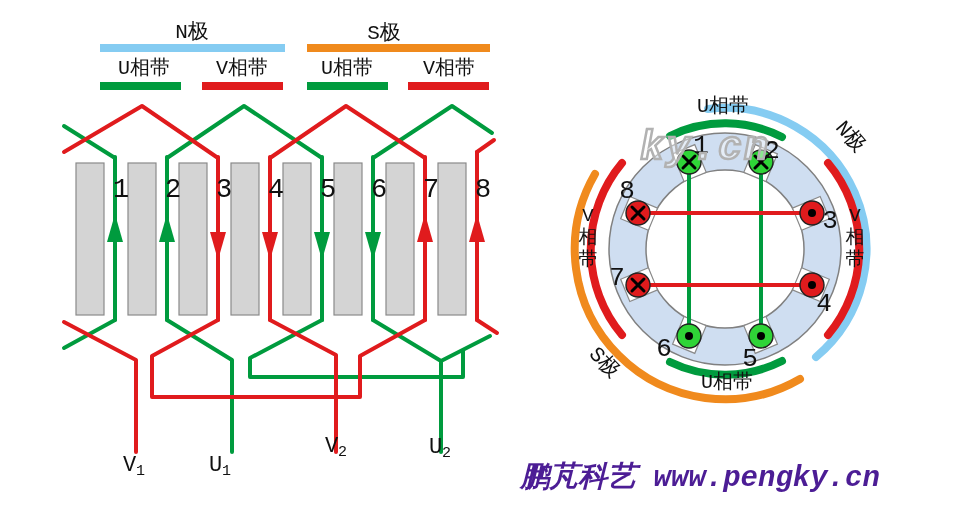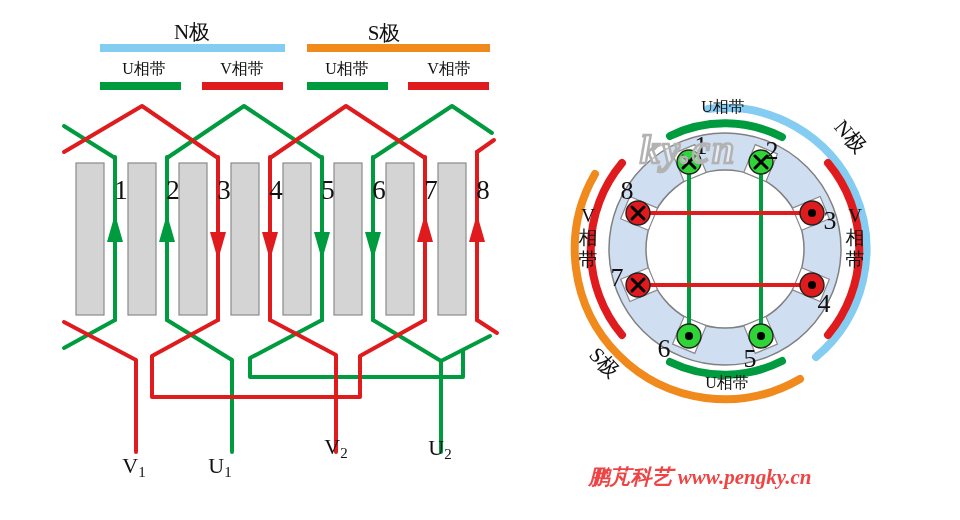--- a/index.html
+++ b/index.html
@@ -1,35 +1,35 @@
 <!DOCTYPE html>
 <html><head>
 <meta charset="utf-8">
 <style>
   html,body{margin:0;padding:0;background:#ffffff;}
   #stage{position:relative;width:959px;height:520px;background:#ffffff;overflow:hidden;
-         font-family:Liberation Serif, serif;}
+         font-family:Liberation Mono, monospace;}
   #draw{position:absolute;left:0;top:0;}
   .lbl{position:absolute;transform:translate(-50%,-50%);color:#111;white-space:nowrap;
-       font-size:16px;line-height:1;}
+       font-size:20px;line-height:1;}
   .pole-lbl{font-size:21px;}
   .num{font-size:27px;}
   .cnum{font-size:26px;}
   .term{font-size:22px;}
   .term sub{font-size:15px;vertical-align:-4px;}
   .vstack{position:absolute;transform:translate(-50%,0);text-align:center;color:#111;
           font-size:19px;line-height:22px;white-space:pre-line;}
   .rot{transform:translate(-50%,-50%) rotate(49deg);}
   .rot2{transform:translate(-50%,-50%) rotate(46deg);}
   .wm{position:absolute;font-style:italic;font-weight:bold;color:rgba(255,255,255,0.45);
       -webkit-text-stroke:2.5px #b2b2b2;letter-spacing:2px;z-index:30;pointer-events:none;}
   .wm1{left:94px;top:128px;font-size:56px;}
   .wm2{left:640px;top:126px;font-size:40px;}
   .footer{position:absolute;left:700px;top:477px;transform:translate(-50%,-50%);
-          font-size:21px;font-weight:bold;font-style:italic;color:#ef4444;white-space:nowrap;}
+          font-size:29px;font-weight:bold;font-style:italic;color:#4c1d95;white-space:nowrap;}
 </style>
 </head>
 <body>
 
 <div id="stage">
 
 <svg id="draw" width="960" height="520" viewBox="0 0 960 520">
 
   <g>
     <rect x="100" y="44" width="185" height="8" fill="#85ccf2"></rect>

